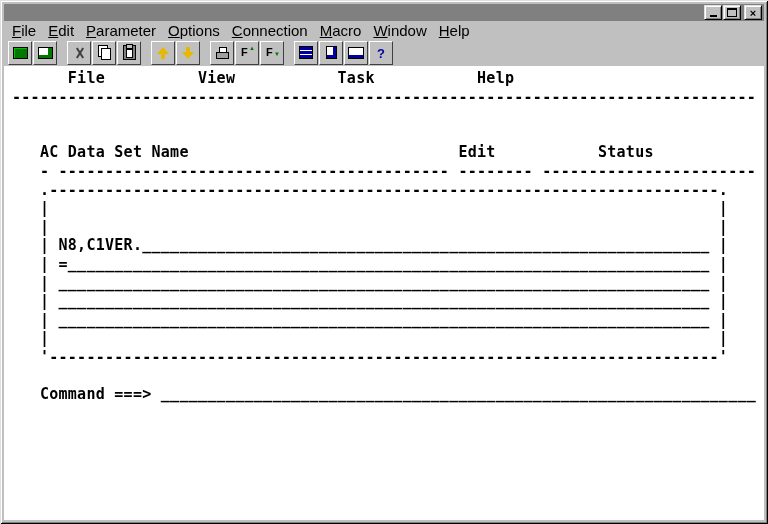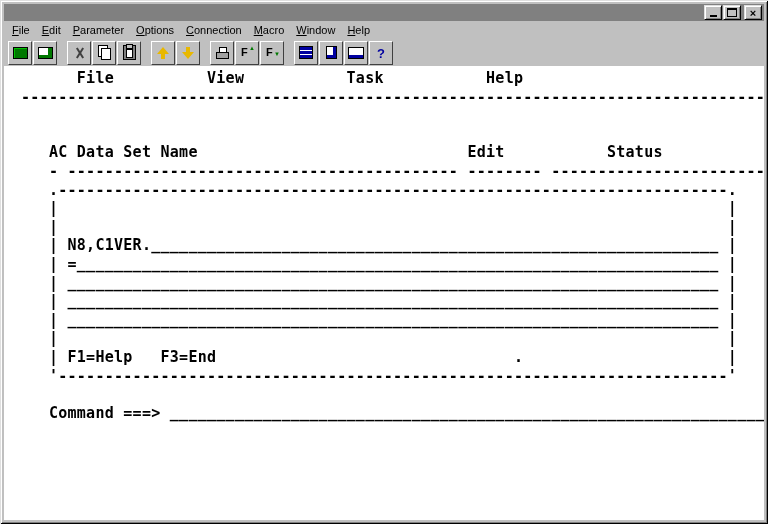--- a/index.html
+++ b/index.html
@@ -17,21 +17,21 @@
   .titlebar{height:15px;background:#808080;display:flex;align-items:center;padding:1px 2px;flex:0 0 auto;}
   .title{flex:1;color:#fff;font:bold 11px "Liberation Sans",sans-serif;padding-left:2px;}
   .wbtn{width:16px;height:13px;margin-left:1px;background:#c0c0c0;border:1px solid;border-color:#dfdfdf #000 #000 #dfdfdf;
     box-shadow:inset 1px 1px 0 #fff, inset -1px -1px 0 #808080;
     display:flex;align-items:center;justify-content:center;padding:0;cursor:default;}
   .wbtn.close{margin-left:3px;}
   .g-min{display:block;width:7px;height:2px;background:#000;margin-top:7px;}
   .g-max{display:block;width:8px;height:6px;border:1px solid #000;border-top:2px solid #000;background:#c0c0c0;}
   .g-close{font:bold 11px "Liberation Sans",sans-serif;color:#000;line-height:10px;}
   
-  .menubar{display:flex;align-items:center;height:18px;padding:0 2px;flex:0 0 auto;font-size:11px;color:#000;}
+  .menubar{display:flex;align-items:center;height:18px;padding:0 2px;flex:0 0 auto;font-size:15px;color:#000;}
   .menu-item{display:inline-block;padding:2px 6px;}
   .menu-item::first-letter{text-decoration:underline;}
   
   .toolbar{display:flex;align-items:center;height:27px;padding:0 4px;flex:0 0 auto;}
   .tgroup{display:flex;margin-right:9px;}
   .tbtn{width:22px;height:22px;margin-right:1px;background:#c0c0c0;border:1px solid;border-color:#fff #404040 #404040 #fff;
     display:flex;align-items:center;justify-content:center;padding:0;cursor:default;}
   .tbi{display:block;position:relative;}
   .i-session{width:13px;height:10px;background:#007800;border:1px solid #000;box-shadow:inset 1px 1px 0 #00c000;}
   .i-session2{width:13px;height:10px;background:#fff;border:1px solid #000;box-shadow:inset -4px -3px 0 #007800;}
@@ -61,21 +61,21 @@
   .i-oia{width:14px;height:10px;background:#fff;border:1px solid #000;box-shadow:inset 0 -3px 0 #0000a0;}
   .i-help{width:12px;height:14px;}
   .i-help::before{content:"?";position:absolute;left:2px;top:0;font:bold 13px "Liberation Sans",sans-serif;color:#0000a0;}
   
   .screen{
     flex:1 1 auto;background:#fff;color:#000;
     font-family:"DejaVu Sans Mono",monospace;font-weight:bold;font-size:15px;
     line-height:18.6px;letter-spacing:0.27px;
     padding:3px 0 0 8px;overflow:hidden;
   }
-  .trow{height:18.6px;white-space:pre;margin-left:9px;}
+  .trow{height:18.6px;white-space:pre;}
 </style>
 </head>
 <body>
 
 <div class="window">
 
   <div class="titlebar">
     <span class="title"></span>
     <button class="wbtn">
         <span class="g-min"></span>
@@ -163,20 +163,19 @@
     <div class="trow">   - ------------------------------------------ -------- -----------------------</div>
     <div class="trow">   .------------------------------------------------------------------------.</div>
     <div class="trow">   |                                                                        |</div>
     <div class="trow">   |                                                                        |</div>
     <div class="trow">   | N8,C1VER._____________________________________________________________ |</div>
     <div class="trow">   | =_____________________________________________________________________ |</div>
     <div class="trow">   | ______________________________________________________________________ |</div>
     <div class="trow">   | ______________________________________________________________________ |</div>
     <div class="trow">   | ______________________________________________________________________ |</div>
     <div class="trow">   |                                                                        |</div>
-    <div class="trow">   | F1=Help   F3=End                                .                      |</div>
     <div class="trow">   '------------------------------------------------------------------------'</div>
     <div class="trow"></div>
     <div class="trow">   Command ===&gt; ________________________________________________________________</div>
     <div class="trow"></div>
   </div>
 
 </div>
 
 </body></html>

